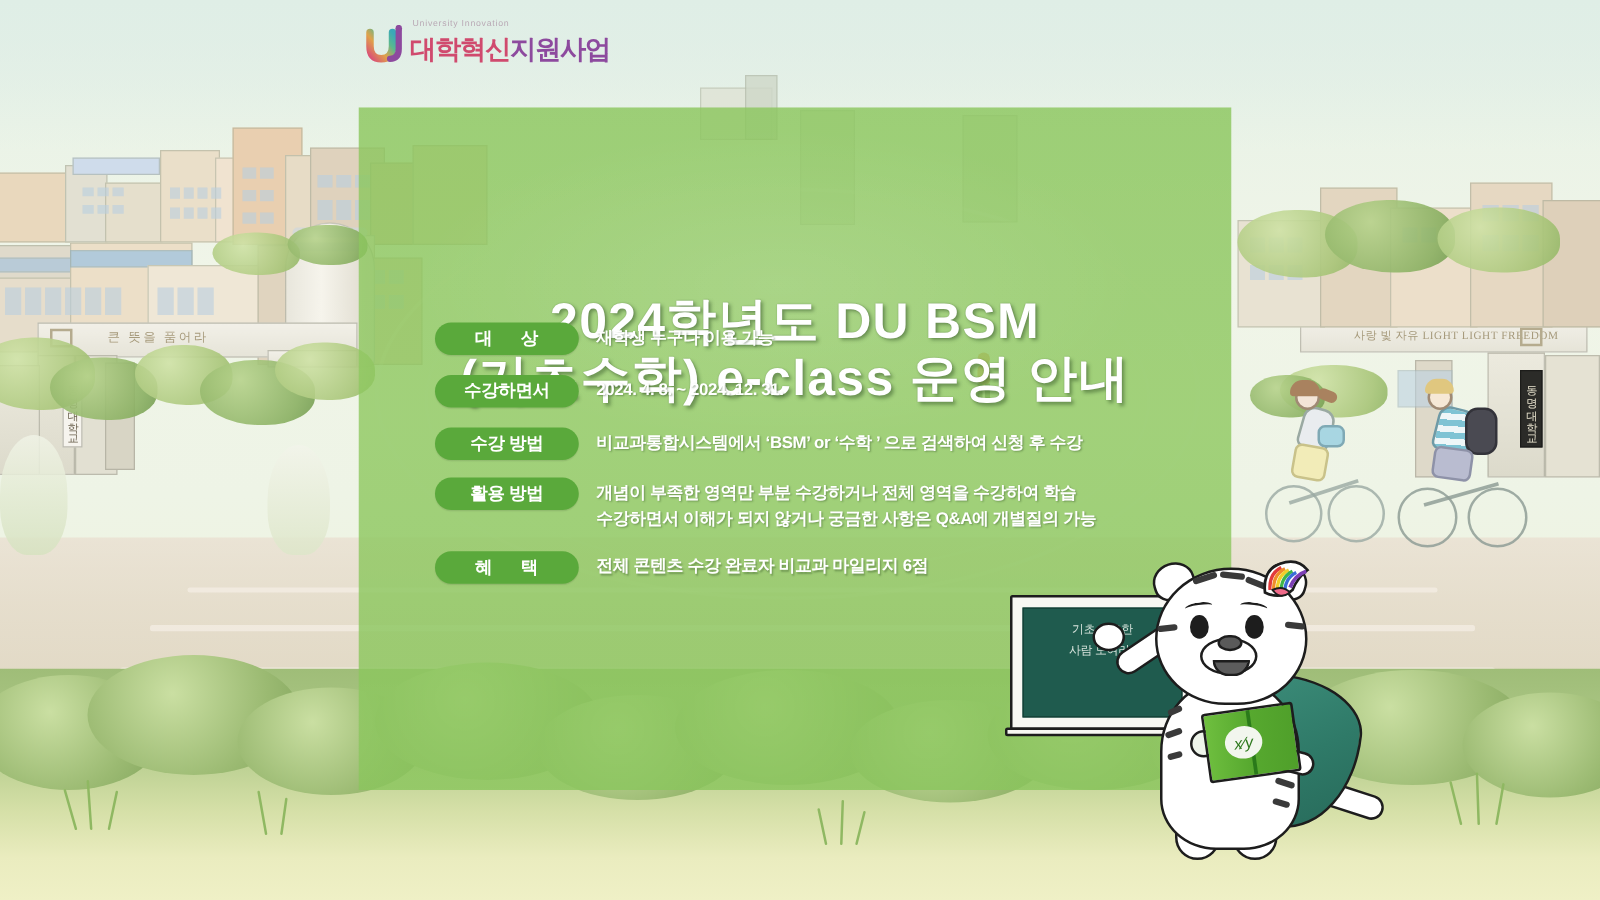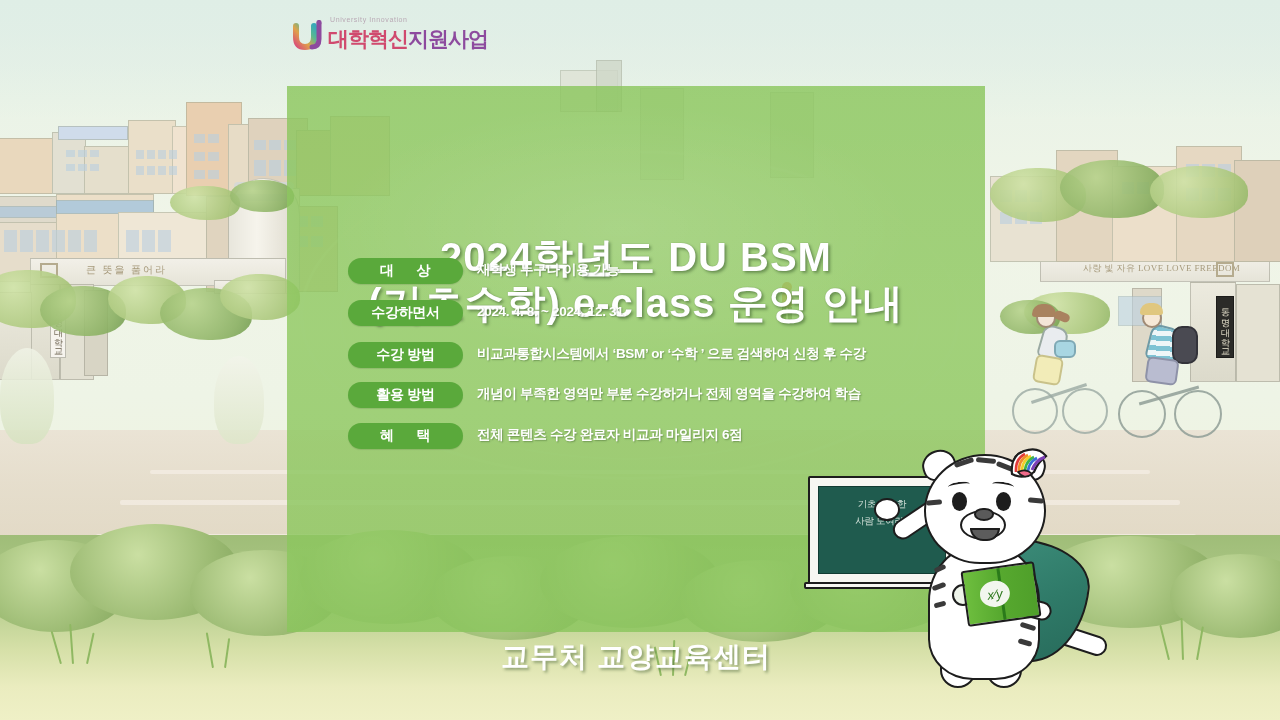--- a/index.html
+++ b/index.html
@@ -403,21 +403,21 @@
     <div class="gate-pillar" style="left:30px;top:284px;width:30px;height:96px;"></div>
     <div class="gate-pillar" style="left:60px;top:284px;width:34px;height:96px;background:#e2e0d2;"></div>
     <div class="gate-pillar" style="left:-4px;top:292px;width:36px;height:88px;"></div>
     <div class="banner-v" style="left:50px;top:296px;width:16px;height:62px;">
       <span style="font-size:9px;">동명대학교</span>
     </div>
     <div class="gate-pillar" style="left:84px;top:290px;width:24px;height:86px;background:#d8d5c5;"></div>
     <div class="gate-beam" style="left:214px;top:280px;width:72px;height:14px;"></div>
 
     <div class="gate-beam" style="left:1040px;top:256px;width:230px;height:26px;"></div>
-    <div class="gate-text" style="left:1083px;top:262px;font-size:9px;letter-spacing:.4px;">사랑 빛 자유 LOVE LOVE FREEDOM</div>
+    <div class="gate-text" style="left:1083px;top:262px;font-size:9px;letter-spacing:.4px;">사랑 빛 자유 LIGHT LIGHT FREEDOM</div>
     <div style="position:absolute;left:1216px;top:262px;width:18px;height:15px;border:2px solid #b5ab8e;"></div>
     <div class="gate-pillar" style="left:1190px;top:282px;width:46px;height:100px;"></div>
     <div class="gate-pillar" style="left:1236px;top:284px;width:44px;height:98px;background:#e5e2d3;"></div>
     <div class="banner-dark" style="left:1216px;top:296px;width:18px;height:62px;">
       <span style="font-size:9px;">동명대학교</span>
     </div>
     <div class="gate-pillar" style="left:1132px;top:288px;width:30px;height:94px;background:#ded9c9;"></div>
     <div style="position:absolute;left:1118px;top:296px;width:44px;height:30px;background:#bcd2e2;opacity:.6;border:1px solid rgba(140,150,140,.4);"></div>
 
     <div class="blk" style="left:990px;top:176px;width:70px;height:86px;background:#e8e2d2;"></div>
@@ -590,38 +590,38 @@
         <div class="row-label">수강 방법</div>
         <div class="row-value">
           <span class="ln">비교과통합시스템에서 ‘BSM’ or ‘수학 ’ 으로 검색하여 신청 후 수강</span>
         </div>
       </div>
 
       <div class="row" style="margin-bottom:15px;">
         <div class="row-label">활용 방법</div>
         <div class="row-value">
           <span class="ln">개념이 부족한 영역만 부분 수강하거나 전체 영역을 수강하여 학습</span>
+          <span class="ln">수강하면서 이해가 되지 않거나 궁금한 사항은 Q&amp;A에 개별질의 가능</span>
         </div>
       </div>
 
 
       <div class="row">
         <div class="row-label spread">
           <span>혜</span>
           <span class="gap"></span>
           <span>택</span>
         </div>
         <div class="row-value">
           <span class="ln">전체 콘텐츠 수강 완료자 비교과 마일리지 6점</span>
         </div>
       </div>
 
     </div>
 
-    <div id="org">교무처 교양교육센터</div>
   </div>
 
   <div id="blackboard">
     <div class="bb-frame">
       <div class="bb-face">
         <div class="bb-text">
           <span class="ln">기초 필요한</span>
           <span class="ln">사람 모여라~</span>
         </div>
       </div>

